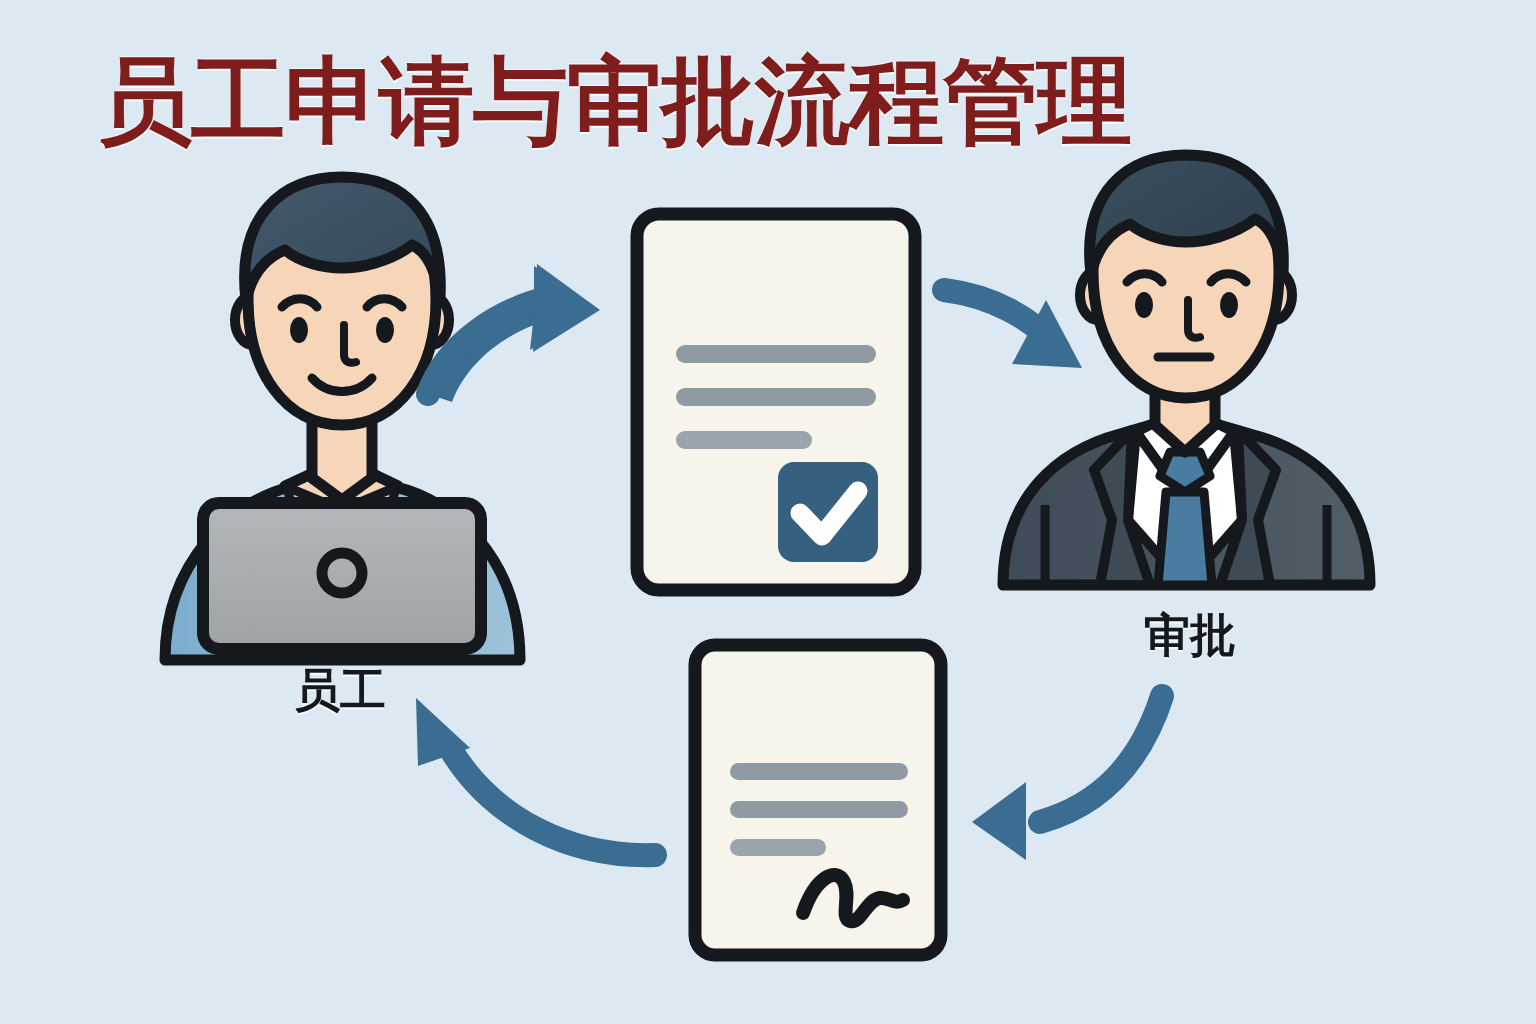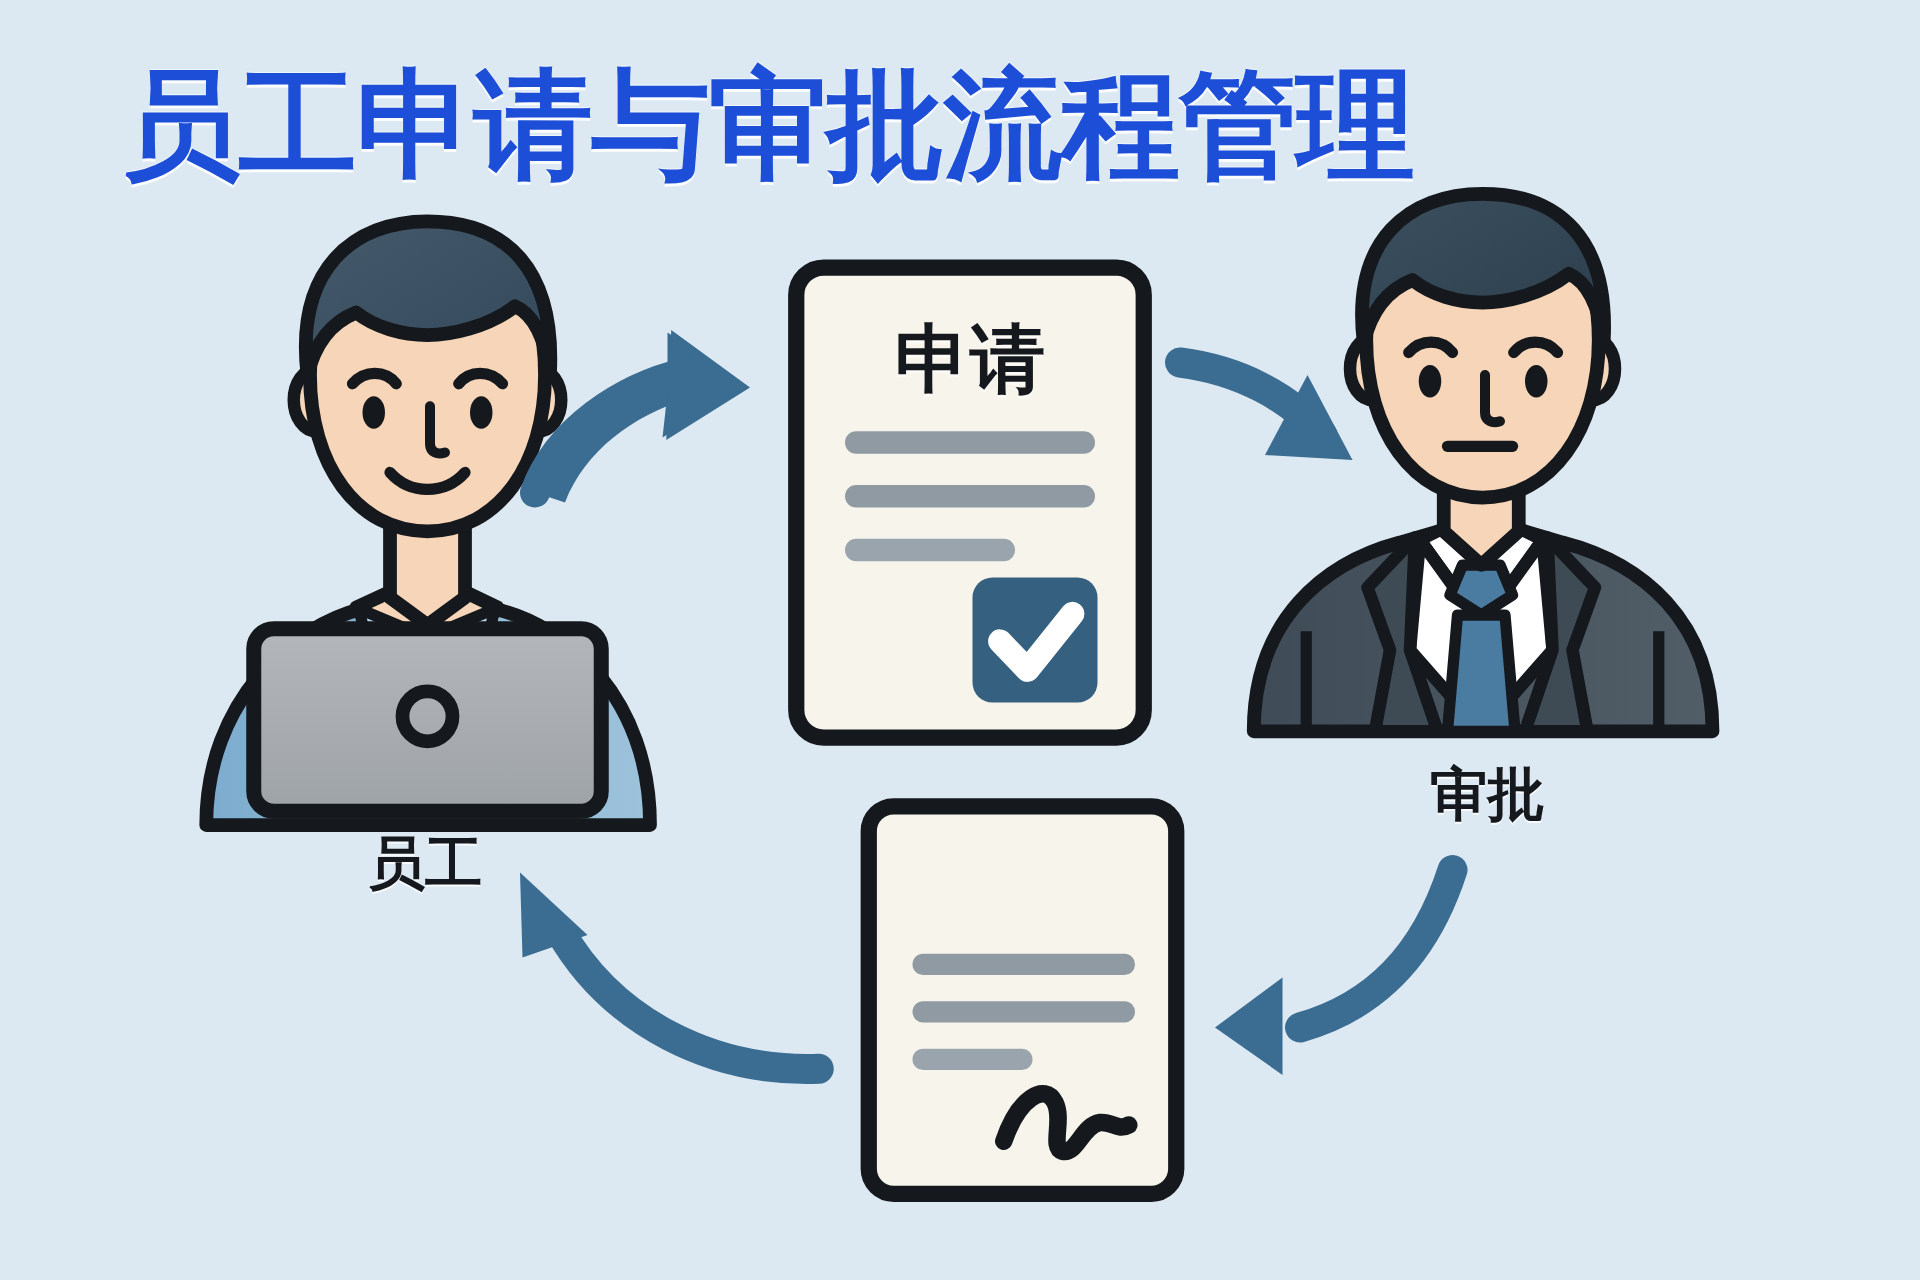--- a/index.html
+++ b/index.html
@@ -5,21 +5,21 @@
   html,body{margin:0;padding:0;}
   body{
     width:1536px;height:1024px;overflow:hidden;
     background:#dce9f2;
     font-family:"Liberation Sans","DejaVu Sans",sans-serif;
   }
   #stage{position:relative;width:1536px;height:1024px;}
 
   .title{
     position:absolute;left:0;top:52px;width:1228px;text-align:center;
-    font-size:95px;font-weight:700;letter-spacing:-1px;color:#1d4ed8;
+    font-size:95px;font-weight:700;letter-spacing:-1px;color:#7f1d1d;
     line-height:1.05;
     text-shadow:0 2px 0 rgba(255,255,255,.85), 0 -1px 0 rgba(255,255,255,.6);
     white-space:nowrap;
   }
 
   .label{
     position:absolute;text-align:center;
     font-size:46px;font-weight:700;color:#15181c;
     text-shadow:0 2px 0 rgba(255,255,255,.8);
     white-space:nowrap;
@@ -183,20 +183,19 @@
         <path d="M1026 782 L1026 860 L972 822 Z" fill="#3b6c91"></path>
       </g>
 
       <g>
         <path d="M655 855 C570 858 490 818 448 745" fill="none" stroke="#3b6c91" stroke-width="24" stroke-linecap="round"></path>
         <path d="M416 698 L470 748 L418 766 Z" fill="#3b6c91"></path>
       </g>
     </g>
   </svg>
 
-  <div class="doc-title" id="apply-doc-title">申请</div>
 
 
   <div class="label" id="approver-label">审批</div>
 
   <div class="label" id="employee-label">员工</div>
 
 </div>
 
 </body></html>

